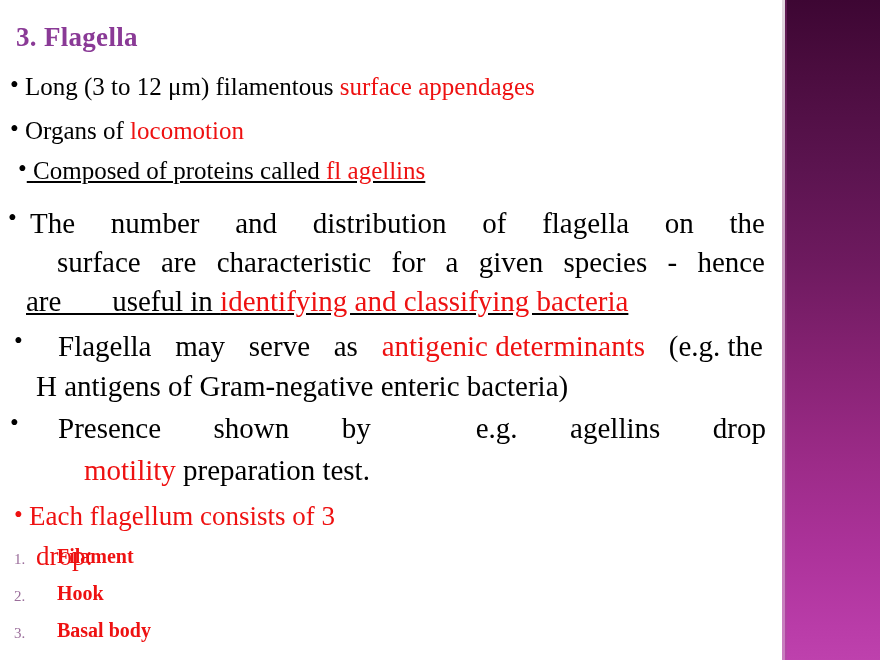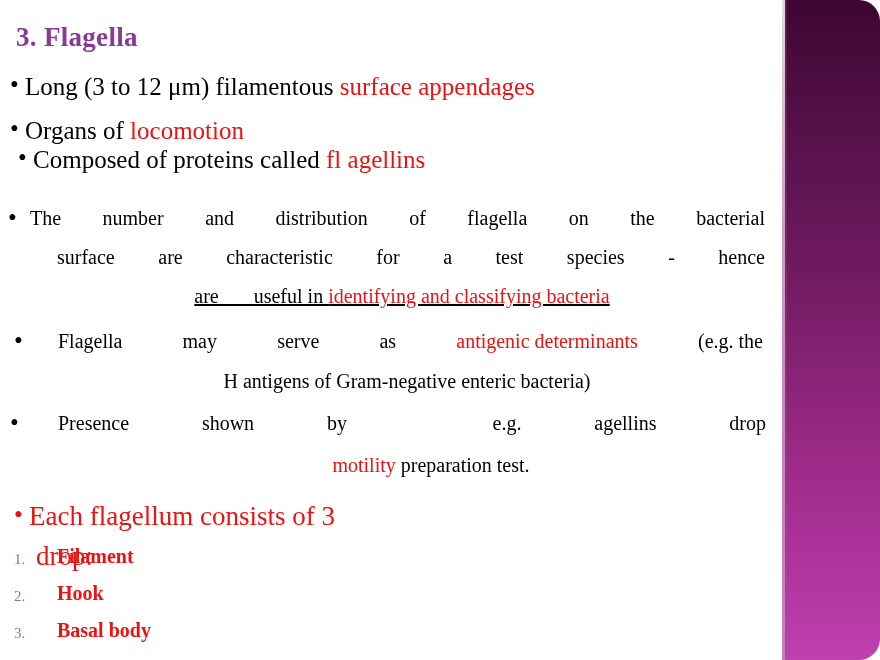--- a/index.html
+++ b/index.html
@@ -12,21 +12,20 @@
     height: 660px;
     overflow: hidden;
     font-family: "Liberation Serif", "DejaVu Serif", serif;
   }
   .slide {
     position: relative;
     width: 880px;
     height: 660px;
     background: #ffffff;
     overflow: hidden;
-    border-radius: 21px;
   }
 
   
   .side-panel {
     position: absolute;
     top: 0;
     right: 0;
     width: 98px;
     height: 660px;
     background: linear-gradient(to bottom,
@@ -108,23 +107,22 @@
     color: #000000;
   }
   .bullet.red { color: #ee1111; }
 
   .red { color: #ee1111; }
   .blk { color: #000000; }
 
   
   .para {
     position: relative;
-    font-size: 20px;
+    font-size: 29px;
     color: #000000;
-    text-align: center;
   }
   .jline {
     display: flex;
     white-space: pre;
   }
   .jline.spread { justify-content: space-between; }
   .jline .seg { white-space: pre; }
 
   .big-red {
     font-size: 27px;
@@ -183,48 +181,47 @@
       <div class="bline" style="left:10px; top:0px; position:absolute;">
         <span class="bullet">•</span>
         <span class="blk">Long (3 to 12 μm) filamentous </span><span class="red">surface appendages</span>
       </div>
 
       <div class="bline" style="left:10px; top:44px; position:absolute;text-align:center;">
         <span class="bullet">•</span>
         <span class="blk">Organs of </span><span class="red">locomotion</span>
       </div>
 
-      <div class="bline" style="left:18px; top:73px; position:absolute;">
+      <div class="bline" style="left:18px; top:84px; position:absolute;text-decoration:underline;">
         <span class="bullet">•</span>
         <span class="blk">Composed of proteins called </span><span class="red">fl agellins</span>
       </div>
 
       <div style="position:absolute; left:0px; top:135px; width:778px;">
         <div style="position:relative; height:39px;">
           <span class="bullet" style="position:absolute; left:8px; top:-2px;">•</span>
           <div class="jline spread para" style="margin-left:30px; width:735px;">
             <span class="seg">The</span>
             <span class="seg">number</span>
             <span class="seg">and</span>
             <span class="seg">distribution</span>
             <span class="seg">of</span>
             <span class="seg">flagella</span>
             <span class="seg">on</span>
             <span class="seg">the</span>
-            <span class="seg">bacterial</span>
           </div>
         </div>
         <div style="position:relative; height:39px;">
           <div class="jline spread para" style="margin-left:57px; width:708px;">
             <span class="seg">surface</span>
             <span class="seg">are</span>
             <span class="seg">characteristic</span>
             <span class="seg">for</span>
             <span class="seg">a</span>
-            <span class="seg">test</span>
+            <span class="seg">given</span>
             <span class="seg">species</span>
             <span class="seg">-</span>
             <span class="seg">hence</span>
           </div>
         </div>
         <div style="position:relative; height:39px;text-decoration:underline;">
           <div class="para" style="margin-left:26px; white-space:pre;"><span class="blk">are       useful in </span><span class="red">identifying and classifying bacteria</span></div>
         </div>
       </div>
 

